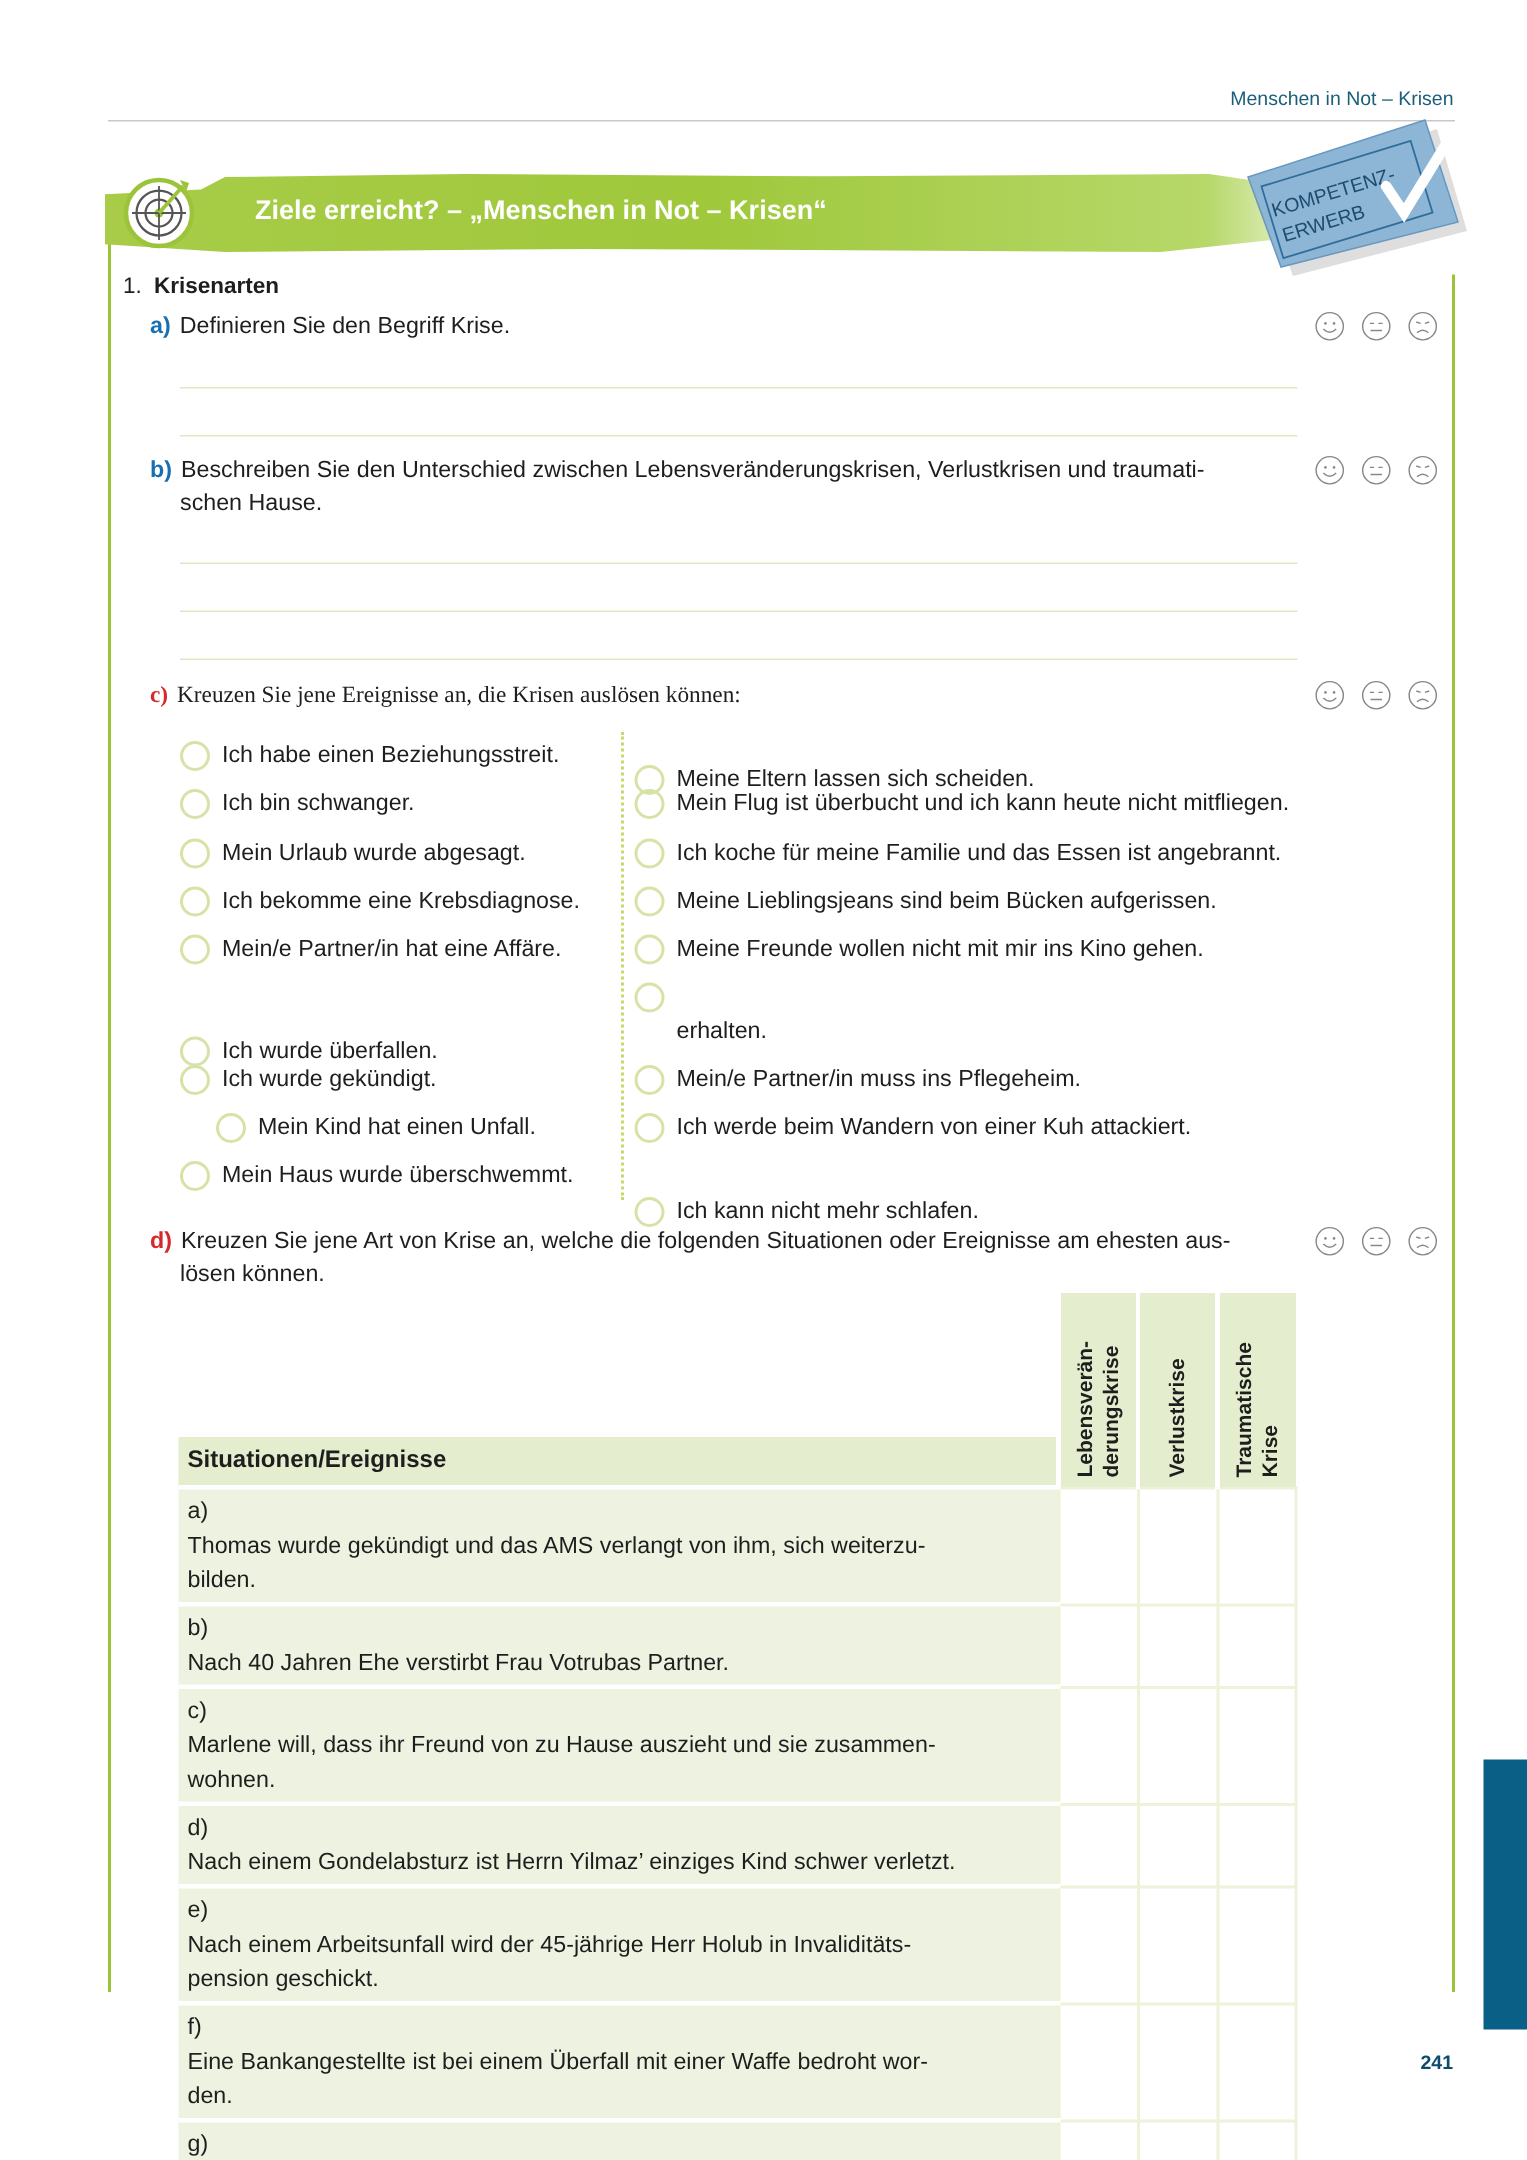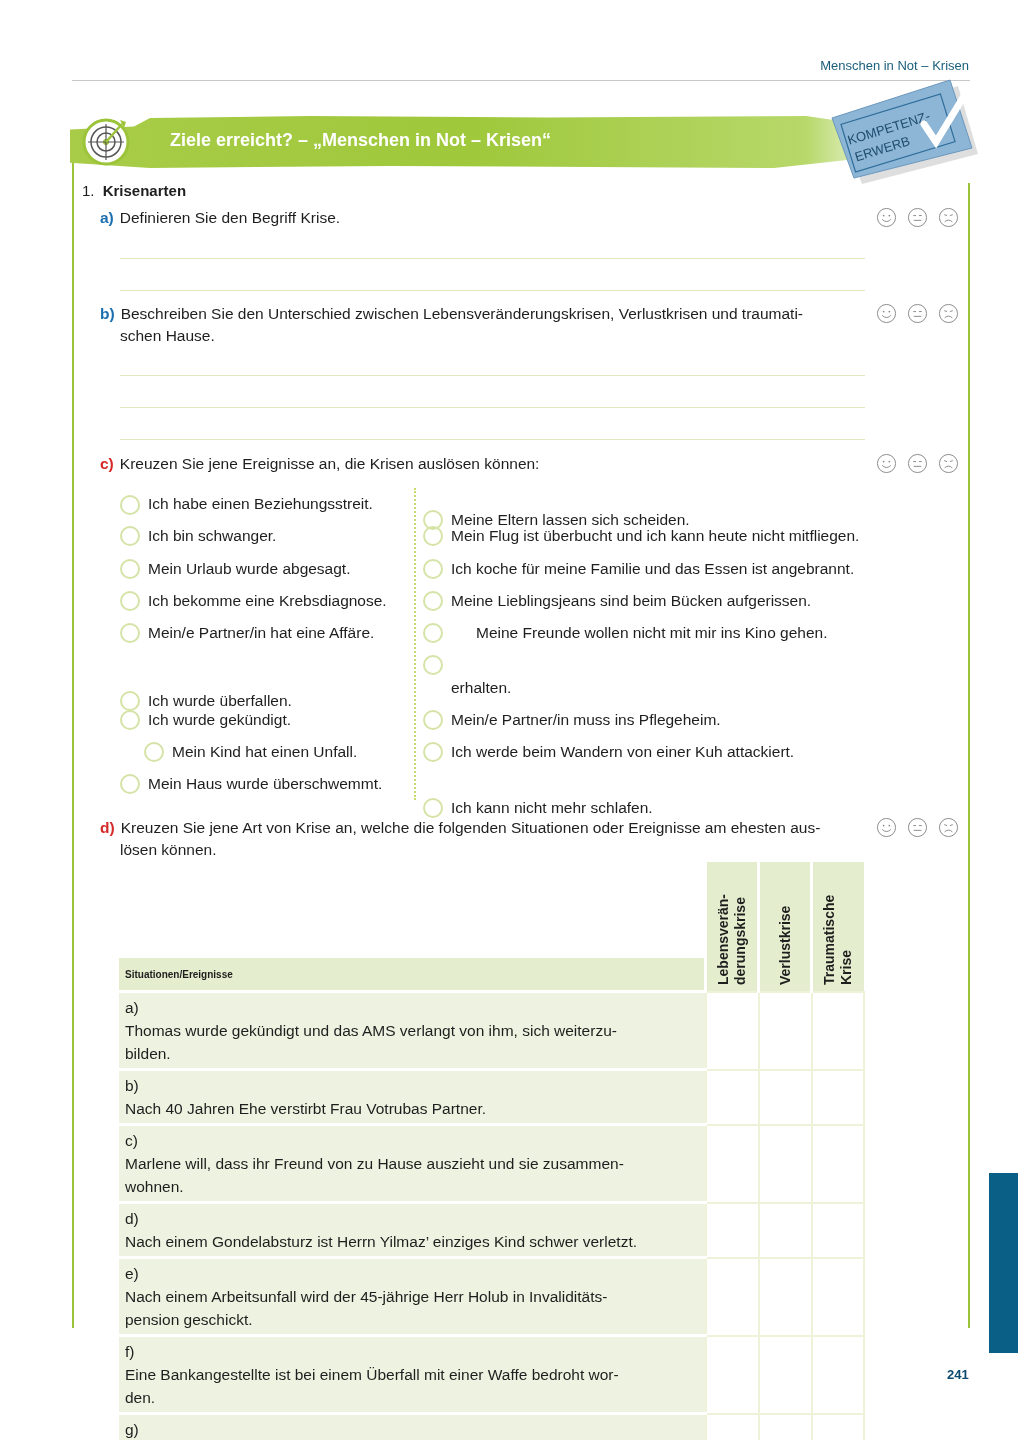--- a/index.html
+++ b/index.html
@@ -58,21 +58,21 @@
     position:absolute; left:414px; top:488px; width:0; height:312px;
     border-left:2px dotted #c7d96a;
   }
   table.crisis {
     position:absolute; left:119px; top:862px; border-collapse:collapse; font-size:15.5px;
   }
   table.crisis td, table.crisis th { padding:0; }
   .head-empty { width:585px; height:96px; background:#fff; }
   .head-label {
     background:#e4edcd; font-weight:bold; text-align:left; padding:4px 6px !important;
-    height:24px; vertical-align:middle; font-size:10px;
+    height:24px; vertical-align:middle; font-size:16px;
   }
   .vhead {
     width:50px; background:#e4edcd; border-left:3px solid #fff; vertical-align:bottom;
     height:124px; position:relative;
   }
   .vhead span {
     position:absolute; left:50%; bottom:6px; transform-origin:left bottom;
     transform:rotate(-90deg) translate(0, 50%); white-space:pre; font-weight:bold; font-size:14px;
     line-height:17px; text-align:left; display:block; width:116px;
   }
@@ -134,21 +134,21 @@
 <div class="answer-line" style="top:290px;"></div>
 
 <div class="task" style="top:303px;">
   <span class="lbl lbl-blue">b)</span><span class="txt">Beschreiben Sie den Unterschied zwischen Lebensveränderungskrisen, Verlustkrisen und traumati-</span><br>
   <span style="padding-left:20px;">schen Hause.</span>
 </div>
 <div class="answer-line" style="top:375px;"></div>
 <div class="answer-line" style="top:407px;"></div>
 <div class="answer-line" style="top:439px;"></div>
 
-<div class="task" style="top:453px;">
+<div class="task" style="top:453px;font-family:Liberation Serif, serif;">
   <span class="lbl lbl-red">c)</span><span class="txt">Kreuzen Sie jene Ereignisse an, die Krisen auslösen können:</span>
 </div>
 
 <div class="task" style="top:817px;">
   <span class="lbl lbl-red">d)</span><span class="txt">Kreuzen Sie jene Art von Krise an, welche die folgenden Situationen oder Ereignisse am ehesten aus-</span><br>
   <span style="padding-left:20px;">lösen können.</span>
 </div>
 
 <div class="smileys" style="top:207px;">
   <svg class="smiley" viewBox="0 0 22 22">
@@ -225,21 +225,21 @@
     </svg>
   <svg class="smiley" viewBox="0 0 22 22">
       <circle cx="11" cy="11" r="9.5" fill="none" stroke="#888" stroke-width="1"></circle>
       <line x1="6.5" y1="8" x2="9.5" y2="9" stroke="#888"></line>
       <line x1="15.5" y1="8" x2="12.5" y2="9" stroke="#888"></line>
       <path d="M7 15.5 Q11 12 15 15.5" fill="none" stroke="#888" stroke-width="1"></path>
     </svg>
 </div>
 
 <div class="check-col" style="left:0;top:0;">
-  <div class="check-item" style="left:120px;top:495px;align-items:flex-end;">
+  <div class="check-item" style="left:120px;top:495px;">
       <span class="check-circle"></span>
       <span class="check-text">Ich habe einen Beziehungsstreit.</span>
     </div>
   <div class="check-item" style="left:120px;top:527px;">
       <span class="check-circle"></span>
       <span class="check-text">Ich bin schwanger.</span>
     </div>
   <div class="check-item" style="left:120px;top:560px;">
       <span class="check-circle"></span>
       <span class="check-text">Mein Urlaub wurde abgesagt.</span>
@@ -282,21 +282,21 @@
       <span class="check-text">Mein Flug ist überbucht und ich kann heute nicht mitfliegen.</span>
     </div>
   <div class="check-item" style="left:423px;top:560px;text-align:center;">
       <span class="check-circle"></span>
       <span class="check-text">Ich koche für meine Familie und das Essen ist angebrannt.</span>
     </div>
   <div class="check-item" style="left:423px;top:592px;">
       <span class="check-circle"></span>
       <span class="check-text">Meine Lieblingsjeans sind beim Bücken aufgerissen.</span>
     </div>
-  <div class="check-item" style="left:423px;top:624px;gap:25px;">
+  <div class="check-item" style="left:423px;top:624px;">
       <span class="check-circle"></span>
       <span class="check-text">Meine Freunde wollen nicht mit mir ins Kino gehen.</span>
     </div>
   <div class="check-item" style="left:423px;top:656px;">
       <span class="check-circle"></span>
       <span class="check-text"><br><span>erhalten.</span></span>
     </div>
   <div class="check-item" style="left:423px;top:711px;">
       <span class="check-circle"></span>
       <span class="check-text">Mein/e Partner/in muss ins Pflegeheim.</span>

